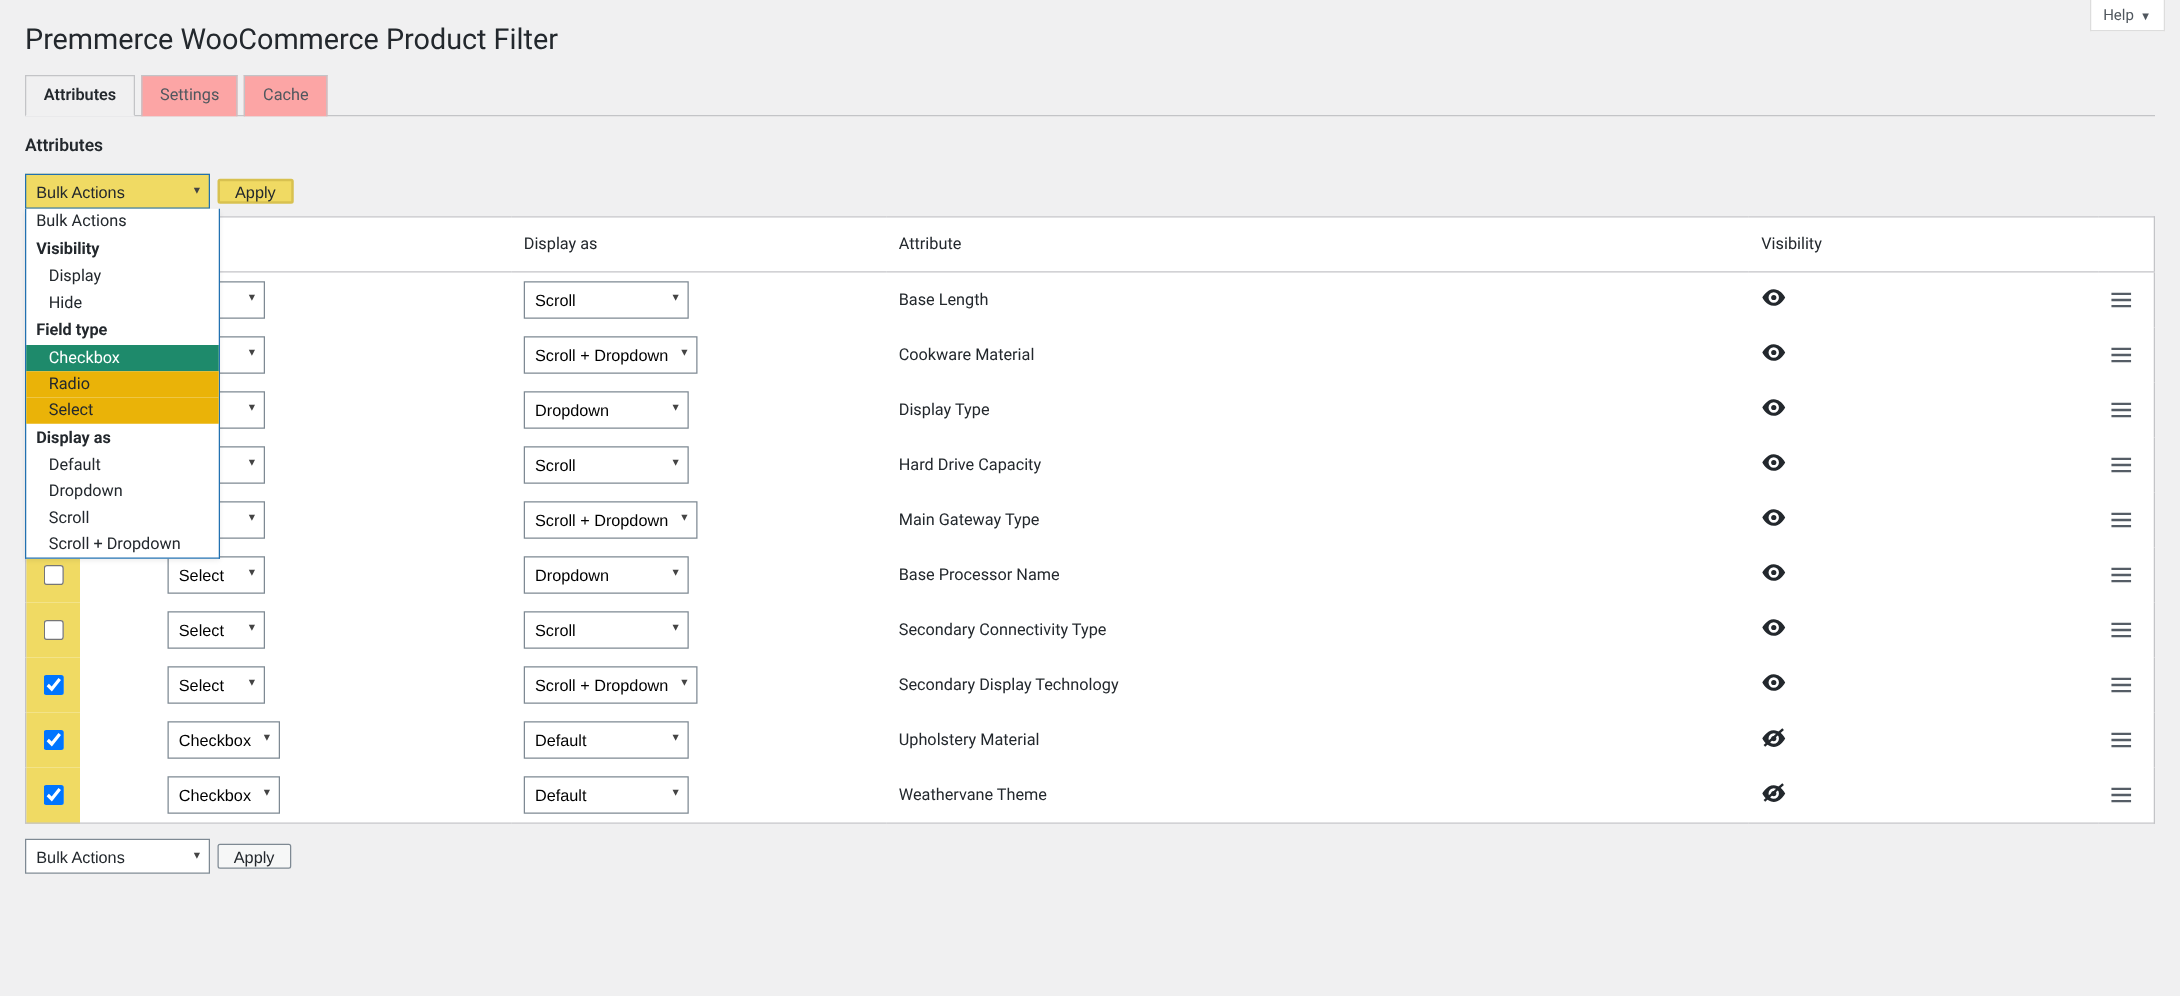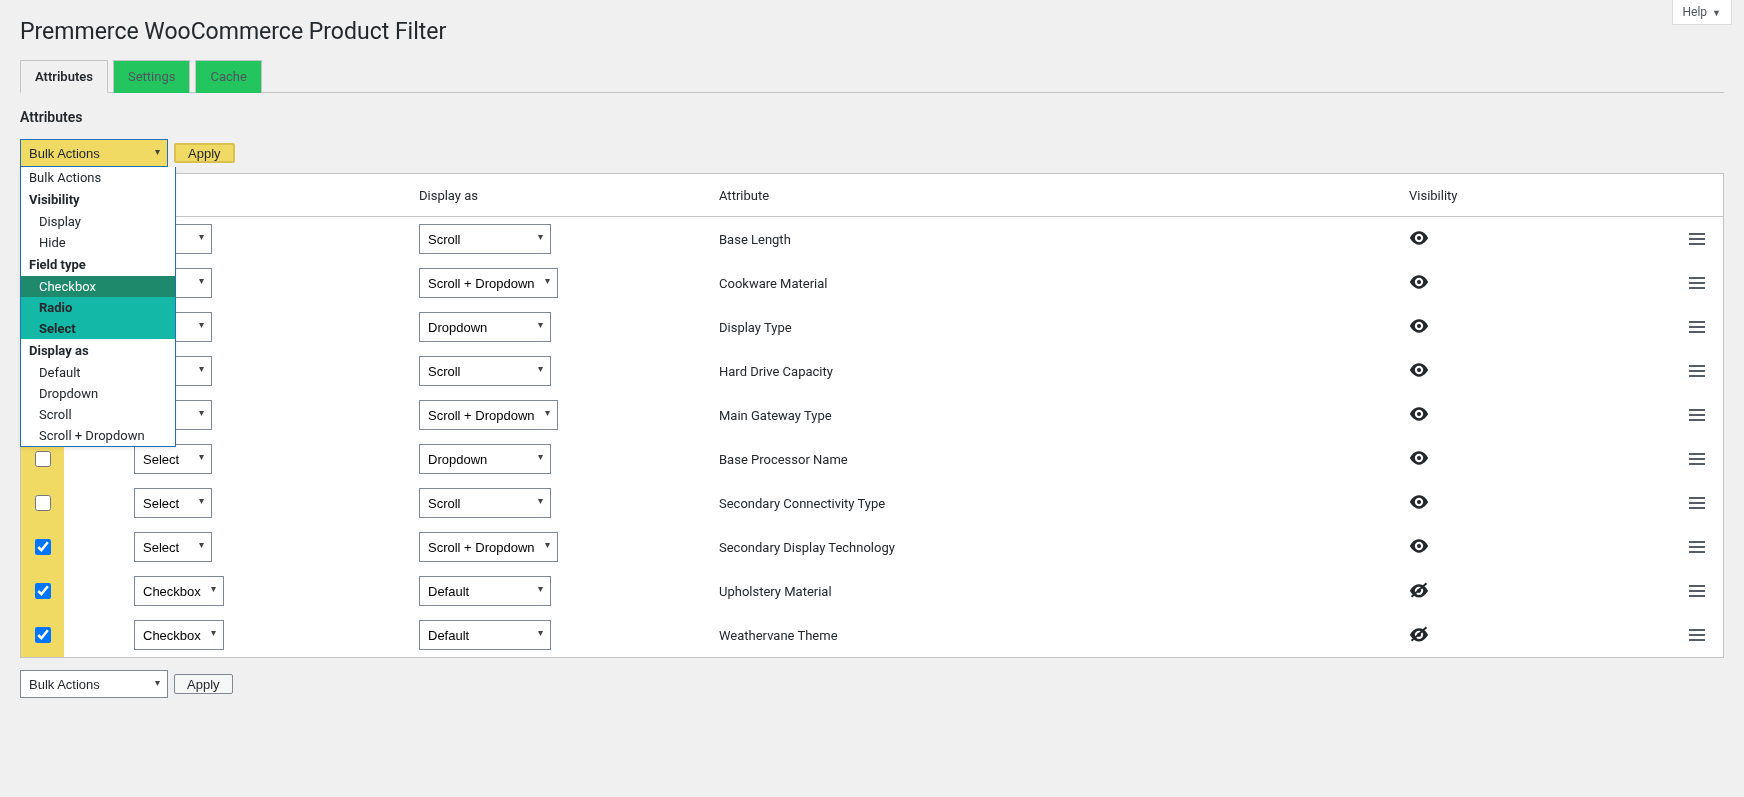--- a/index.html
+++ b/index.html
@@ -6,39 +6,39 @@
   html, body { margin: 0; padding: 0; font-family: "Segoe UI", Roboto, Helvetica, Arial, sans-serif; font-size: 13px; color: #23282d; background: #f0f0f1; }
   .page { padding: 0 20px 40px 20px; }
 
   .help-btn { position: absolute; top: 0; right: 12px; border: 1px solid #ddd; border-top: none; background: #fff; padding: 5px 10px; font-size: 12px; color: #50575e; cursor: pointer; }
   .help-caret { font-size: 9px; margin-left: 2px; }
 
   h1 { font-size: 23px; font-weight: 400; margin: 18px 0 14px 0; }
 
   .tabs-wrap { border-bottom: 1px solid #c3c4c7; margin-bottom: 16px; }
   .tabs { display: flex; gap: 0; }
-  .tab { border: 1px solid #c3c4c7; border-bottom: none; background: #22c55e; padding: 8px 14px; margin-right: 5px; cursor: pointer; position: relative; top: 1px; color:#50575e; font-size:13px; }
+  .tab { border: 1px solid #c3c4c7; border-bottom: none; background: #fca5a5; padding: 8px 14px; margin-right: 5px; cursor: pointer; position: relative; top: 1px; color:#50575e; font-size:13px; }
   .tab.active { background: #f0f0f1; border-bottom: 1px solid #f0f0f1; font-weight: 600; color:#23282d; }
 
   h2 { font-size: 14px; font-weight: 600; margin: 0 0 14px 0; }
 
   .bulk-row { display: flex; align-items: center; gap: 6px; margin-bottom: 6px; position: relative; }
   .bulk-select { appearance: none; -webkit-appearance: none; border: 1px solid #7e8993; height: 28px; padding: 0 22px 0 8px; font-size: 13px; background: #fff; min-width: 148px; color:#23282d; }
   .bulk-select.hl { background: #f0da63; border-color:#2271b1; }
   .btn { border: 1px solid #7e8993; background: #f6f7f7; height: 20px; padding: 0 12px; font-size: 13px; cursor: pointer; border-radius: 2px; color:#23282d;}
   .btn.hl { background: #f0da63; border: 2px solid #d8c150; }
   .arrow-wrap{ position:relative; display:inline-block;}
   .arrow-wrap::after{ content:"▾"; font-size:10px; position:absolute; right:8px; top:7px; pointer-events:none; color:#444;}
 
   .dropdown { position: absolute; z-index: 50; top: 28px; left: 0; width: 156px; background: #fff; border: 1px solid #2271b1; border-top: 0; box-shadow: 0 2px 4px rgba(0,0,0,.08); }
   .dropdown .grp-label { font-weight: 700; padding: 4px 8px; }
   .dropdown .opt { padding: 3px 8px 3px 18px; cursor: pointer; }
   .dropdown .opt.nopad{ padding-left:8px;}
   .dropdown .opt.hover-teal { background: #1e8a6b; color: #fff; }
-  .dropdown .opt.hover-yellow { background: #14b8a6; font-weight: bold; }
+  .dropdown .opt.hover-yellow { background: #eab308; }
 
   table.list { width: 100%; border-collapse: collapse; background: #fff; border:1px solid #c3c4c7; border-top:1px solid #c3c4c7; }
   table.list th { text-align: left; font-weight: 400; padding: 10px 10px; border-bottom: 1px solid #c3c4c7; color:#23282d; }
   table.list td { padding: 7px 10px; vertical-align: middle; }
   .col-cb { width: 40px; background: #f0da63; text-align: center; }
   .col-field { width: 345px; padding-left: 70px !important; }
   .col-display { width: 300px; }
   .col-attr { }
   .col-vis { width: 280px; text-align:left; }
   .col-drag { width: 40px; text-align:right; padding-right:18px !important;}

